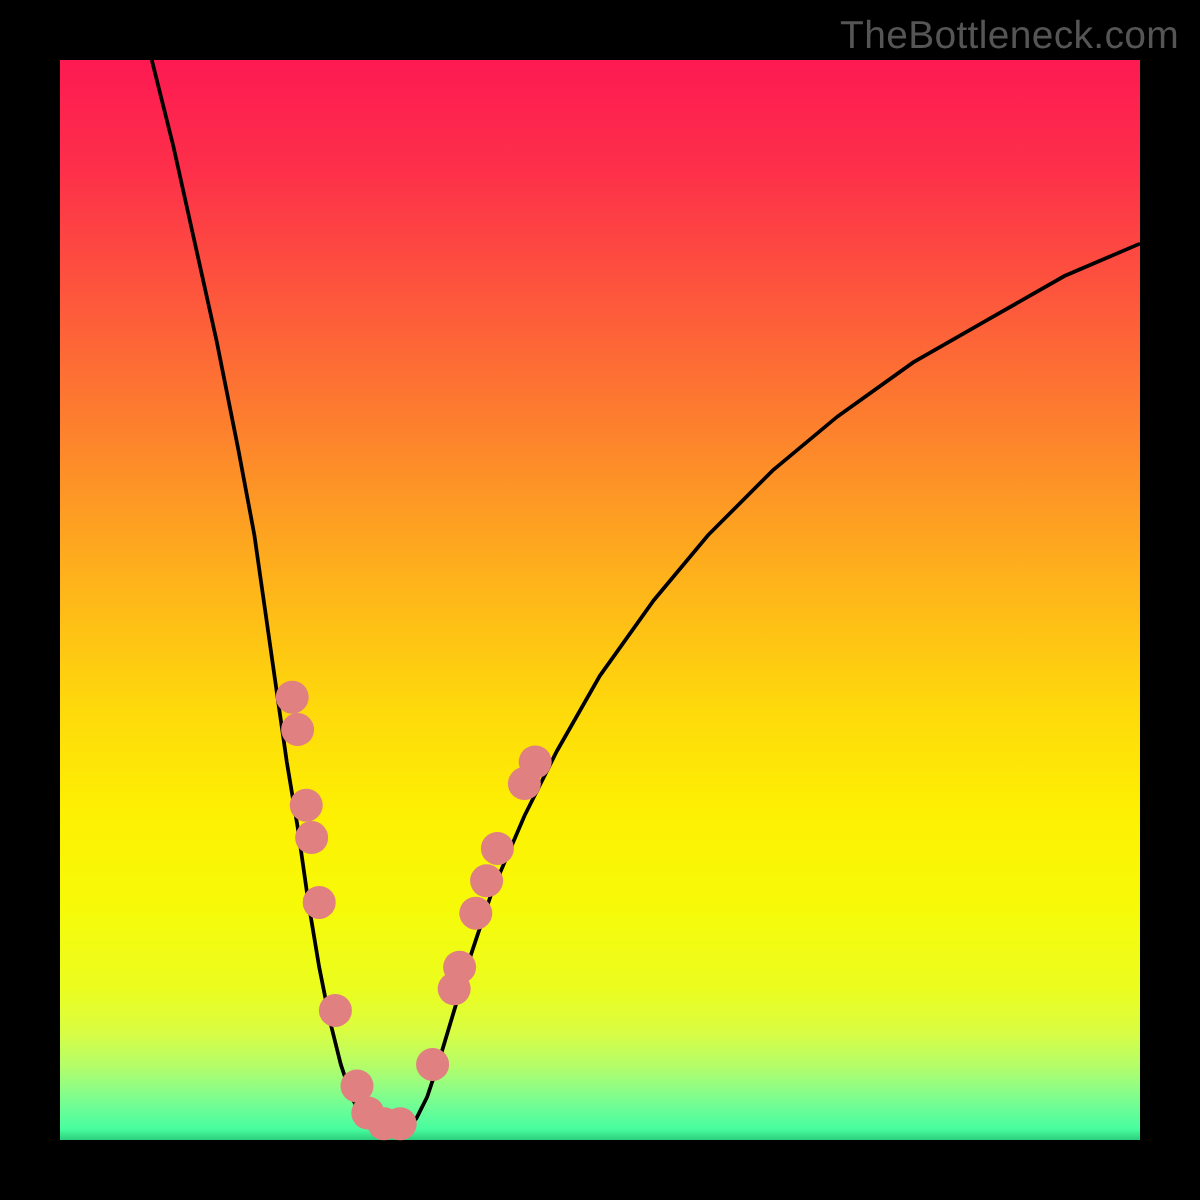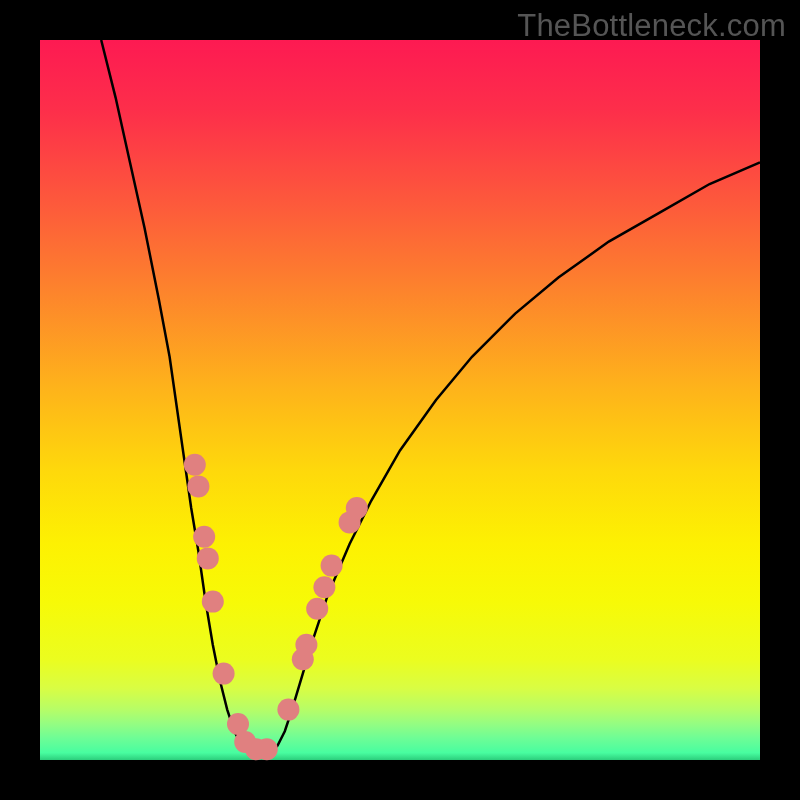--- a/index.html
+++ b/index.html
@@ -28,21 +28,21 @@
     position: absolute;
     left: 0;
     top: 0;
     width: 100%;
     height: 100%;
   }
   .watermark {
     position: absolute;
     top: 8px;
     right: 14px;
-    font-size: 31px;
+    font-size: 26px;
     font-weight: 500;
     color: #555555;
     letter-spacing: 0.2px;
   }
   svg {
     position: absolute;
     left: 0;
     top: 0;
     width: 100%;
     height: 100%;

